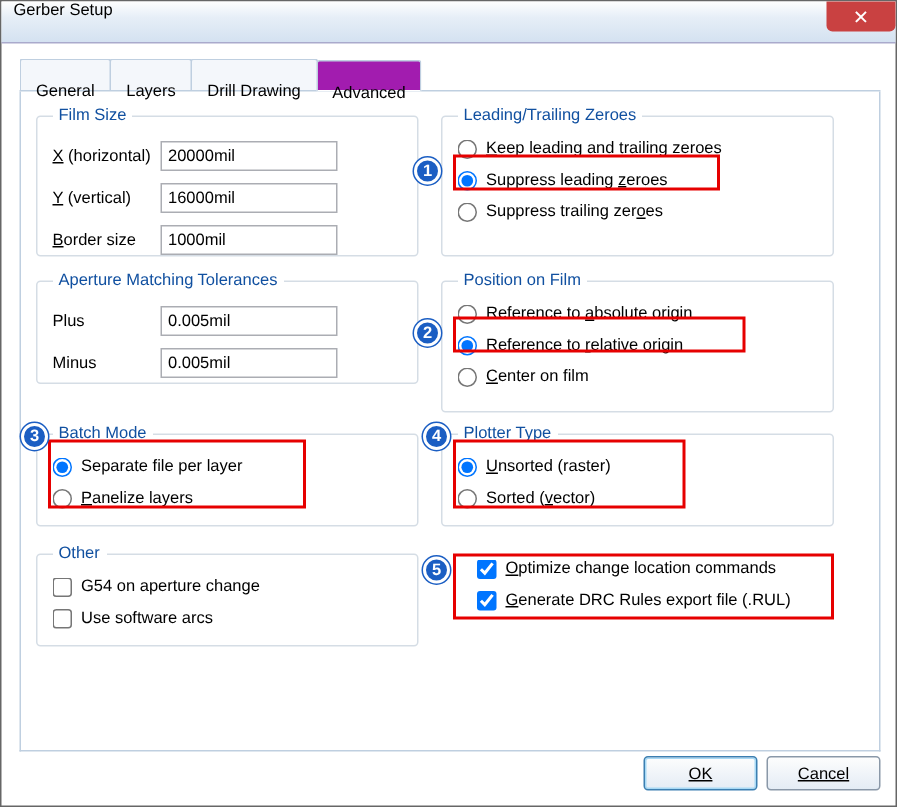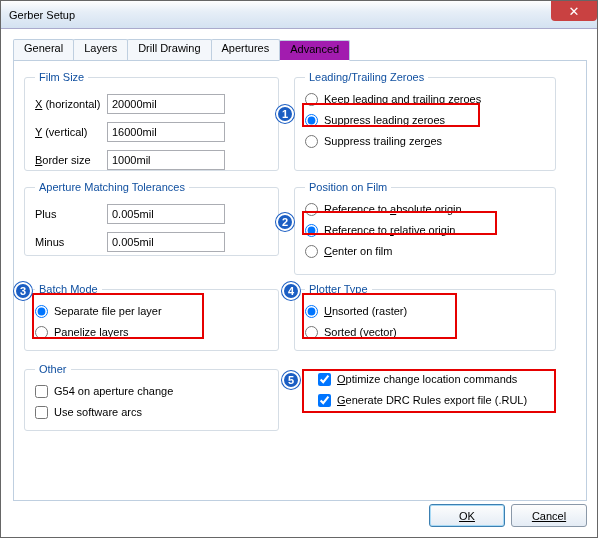--- a/index.html
+++ b/index.html
@@ -1,22 +1,22 @@
 <!DOCTYPE html>
 <html><head>
 <meta charset="utf-8">
 <style>
   * { box-sizing: border-box; font-family: "Segoe UI", Tahoma, sans-serif; font-size: 11px; }
   body { margin: 0; background: #ccc; }
   .window { width: 598px; height: 538px; background: #fff; border: 1px solid #666; position: relative; box-shadow: 2px 2px 6px rgba(0,0,0,0.3); }
-  .titlebar { height: 28px; background: linear-gradient(#fefefe,#e6eef7 40%,#d4e2f1); display:flex; align-items:center; padding:0 8px; border-bottom: 1px solid #aac; color:#000; }
+  .titlebar { height: 28px; background: linear-gradient(#fefefe,#e6eef7 40%,#d4e2f1); display:flex; align-items:flex-start; padding:0 8px; border-bottom: 1px solid #aac; color:#000; }
   .titlebar .close { position:absolute; top:0; right:0; width:46px; height:20px; background:#c94141; color:#fff; display:flex; justify-content:center; align-items:center; font-size:13px; border-radius:0 0 4px 4px; }
   .body { padding:10px 10px 52px 12px; }
   .tabstrip { display:flex; border-bottom:1px solid #bfcfe0; height:22px; }
-  .tab { padding:2px 10px 2px; border:1px solid #bfcfe0; border-bottom:none; background:#f4f7fb; margin-right:-1px; border-radius:2px 2px 0 0; color:#000; cursor:pointer; }
+  .tab { padding:15px 10px 2px; border:1px solid #bfcfe0; border-bottom:none; background:#f4f7fb; margin-right:-1px; border-radius:2px 2px 0 0; color:#000; cursor:pointer; }
   .tab.active { background:#a21caf; border-bottom:1px solid #fff; position:relative; top:1px; font-weight:normal; }
   .content { border:1px solid #bfcfe0; border-top:none; padding:12px 12px 18px; height:440px; position:relative; }
 
   .field-row { display:flex; align-items:center; margin-bottom:6px; height:22px;}
   .field-label { width:72px; color:#000; }
   .field-input { width:118px; height:20px; border:1px solid #abadb3; padding:2px 4px; background:#fff; }
 
   .radio-row, .check-row { display:flex; align-items:flex-start; height:21px; }
   .radio-row input, .check-row input { margin:0 6px 0 0; }
   .radio-row .u, .check-row .u, .field-label .u { text-decoration: underline; }
@@ -37,21 +37,20 @@
   <div class="titlebar">
     <span>Gerber Setup</span>
     <div class="close">✕</div>
   </div>
 
   <div class="body">
     <div class="tabstrip">
       <div class="tab">General</div>
       <div class="tab">Layers</div>
       <div class="tab">Drill Drawing</div>
-      <div class="tab">Apertures</div>
       <div class="tab active">Advanced</div>
     </div>
 
     <div class="content">
 
       <fieldset class="fs" style="position:absolute; left:10px; top:10px; width:255px; height:100px;">
         <legend>Film Size</legend>
         <div class="field-row">
           <span class="field-label"><span class="u">X</span><span> (horizontal)</span></span>
           <input class="field-input" value="20000mil" style="">

